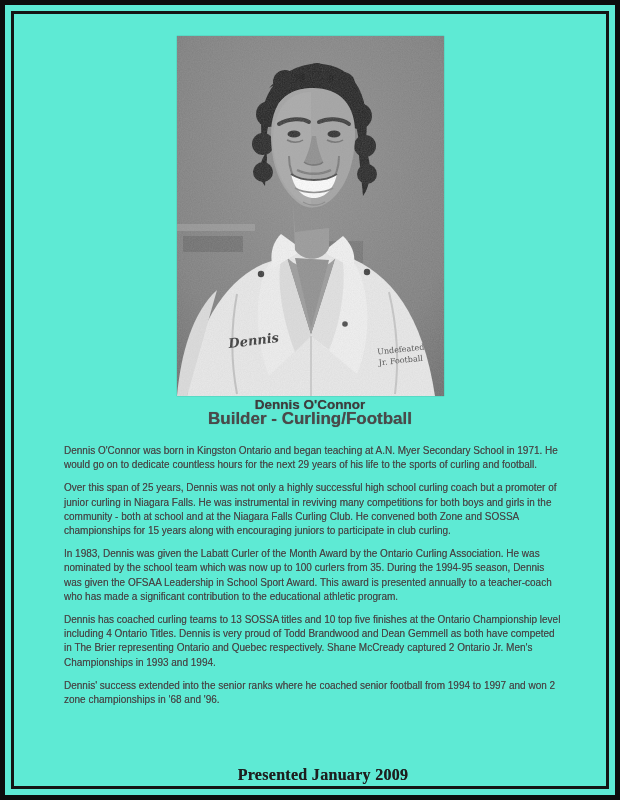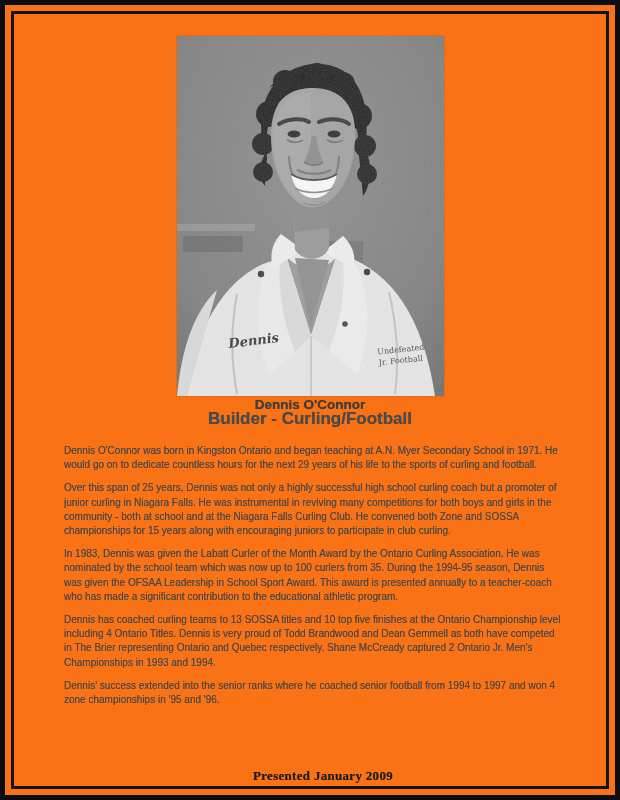--- a/index.html
+++ b/index.html
@@ -5,21 +5,21 @@
   html,body{margin:0;padding:0;}
   body{
     width:620px;height:800px;
     background:#ffffff;
     font-family:"Liberation Sans", sans-serif;
     position:relative;
     overflow:hidden;
   }
   .sheet{
     position:absolute;inset:0;
-    background:#f97316;
+    background:#5eead4;
     text-decoration:underline;
   }
   .outer-frame{
     position:absolute;inset:0;
     border:5px solid #0d0d0d;
     pointer-events:none;
   }
   .inner-frame{
     position:absolute;inset:11px;
     border:3px solid #141414;
@@ -56,21 +56,21 @@
     line-height:14.2px;
     text-shadow:0 0 .6px rgba(70,70,70,.7);
   }
   .body-text p{margin:0 0 9px 0;}
   .footer{
     position:absolute;
     left:0;right:0;bottom:16px;
     text-align:center;
     font-family:"Liberation Serif", serif;
     font-weight:bold;
-    font-size:13px;
+    font-size:16px;
     color:#1e1e1e;
     letter-spacing:.3px;
     text-shadow:0 0 .6px rgba(30,30,30,.7);
     margin-left:26px;
   }
 </style>
 </head>
 <body>
 
 <div class="sheet">
@@ -181,18 +181,18 @@
   <div class="title-block">
     <div class="name">Dennis O'Connor</div>
     <div class="role">Builder - Curling/Football</div>
   </div>
 
   <div class="body-text">
     <p>Dennis O'Connor was born in Kingston Ontario and began teaching at A.N. Myer Secondary School in 1971. He would go on to dedicate countless hours for the next 29 years of his life to the sports of curling and football.</p>
     <p>Over this span of 25 years, Dennis was not only a highly successful high school curling coach but a promoter of junior curling in Niagara Falls. He was instrumental in reviving many competitions for both boys and girls in the community - both at school and at the Niagara Falls Curling Club. He convened both Zone and SOSSA championships for 15 years along with encouraging juniors to participate in club curling.</p>
     <p>In 1983, Dennis was given the Labatt Curler of the Month Award by the Ontario Curling Association. He was nominated by the school team which was now up to 100 curlers from 35. During the 1994-95 season, Dennis was given the OFSAA Leadership in School Sport Award. This award is presented annually to a teacher-coach who has made a significant contribution to the educational athletic program.</p>
     <p>Dennis has coached curling teams to 13 SOSSA titles and 10 top five finishes at the Ontario Championship level including 4 Ontario Titles. Dennis is very proud of Todd Brandwood and Dean Gemmell as both have competed in The Brier representing Ontario and Quebec respectively. Shane McCready captured 2 Ontario Jr. Men's Championships in 1993 and 1994.</p>
-    <p>Dennis' success extended into the senior ranks where he coached senior football from 1994 to 1997 and won 4 zone championships in '95 and '96.</p>
+    <p>Dennis' success extended into the senior ranks where he coached senior football from 1994 to 1997 and won 2 zone championships in '68 and '96.</p>
   </div>
 
   <div class="footer">Presented January 2009</div>
 
 </div>
 
 </body></html>

